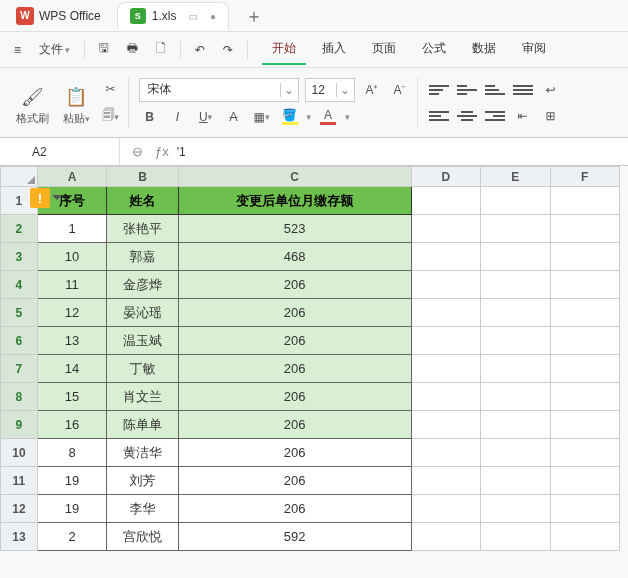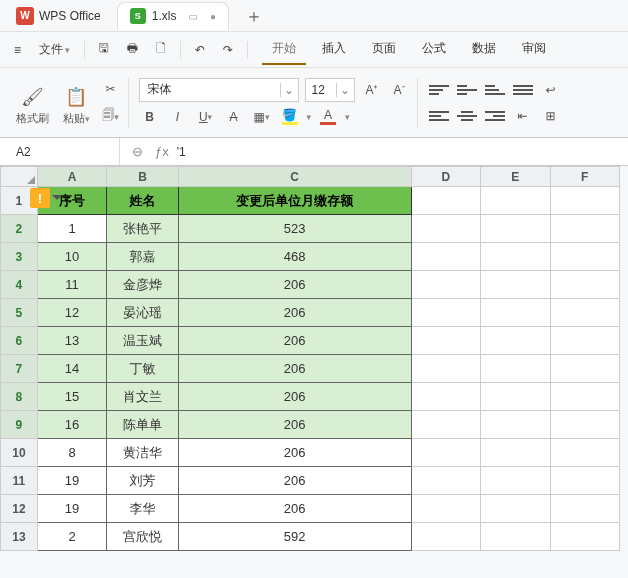--- a/index.html
+++ b/index.html
@@ -14,21 +14,21 @@
   .tab .sicon { width: 16px; height: 16px; background: #3aa537; border-radius: 3px; color: #fff; font-size: 9px; display: flex; align-items: center; justify-content: center; font-weight: bold; }
   .tab .tabsym { color: #999; margin-left: 6px; font-size: 10px; }
   .plus { font-size: 18px; color: #666; padding: 0 8px; cursor: pointer; }
 
   
   .menubar { display: flex; align-items: center; height: 36px; padding: 0 6px; gap: 2px; border-bottom: 1px solid #e0e0e0; }
   .menubar .mbtn { padding: 6px 8px; cursor: pointer; color: #444; display:flex; align-items:center; gap:2px;}
   .menubar .divider { width: 1px; height: 18px; background: #ddd; margin: 0 4px; }
   .menubar .tabs { display: flex; gap: 6px; margin-left: 8px; }
   .menubar .tabs .mtab { padding: 6px 10px; cursor: pointer; }
-  .menubar .tabs .mtab.active { color: #737373; border-bottom: 2px solid #a16207; font-weight: 500; }
+  .menubar .tabs .mtab.active { color: #7f1d1d; border-bottom: 2px solid #22c55e; font-weight: 500; }
   .chev { font-size: 9px; color: #888; }
 
   
   .ribbon { display: flex; align-items: center; height: 70px; padding: 0 6px; border-bottom: 1px solid #c8c8c8; gap: 4px; }
   .rgroup { display: flex; flex-direction: column; justify-content: center; gap: 4px; padding: 0 6px; }
   .rgroup.border-r { border-right: 1px solid #e0e0e0; }
   .rrow { display: flex; align-items: center; gap: 6px; }
   .rbtn { display: flex; flex-direction: column; align-items: center; gap: 2px; padding: 2px 4px; cursor: pointer; }
   .rbtn .ricon { width: 24px; height: 24px; display:flex; align-items:center; justify-content:center; font-size:18px; color:#555;}
   .rbtn .rlabel { font-size: 11px; color:#555; }
@@ -39,21 +39,21 @@
   .size-sel { display:flex; align-items:center; border:1px solid #ccc; height:24px; background:#fff; width:50px;}
   .size-sel .v { padding:0 6px; flex:1;}
   .size-sel .dd { border-left:1px solid #ccc; width:18px; text-align:center; color:#888;}
   .colorbtn { display:flex; flex-direction:column; align-items:center; width:22px;}
   .colorbtn .bar { width:16px; height:3px;}
   .alignbox { width:20px; height:18px; display:flex; flex-direction:column; justify-content:center; gap:2px;}
   .alignbox span { height:2px; background:#555;}
 
   
   .fbar { display:flex; align-items:center; height:28px; border-bottom:1px solid #c8c8c8; background:#fff;}
-  .namebox { width:120px; border-right:1px solid #ddd; padding-left:16px; font-size:12px; height:100%; display:flex; align-items:center;}
+  .namebox { width:120px; border-right:1px solid #ddd; padding-left:32px; font-size:12px; height:100%; display:flex; align-items:center;}
   .fx-area { display:flex; align-items:center; gap:12px; padding-left:12px;}
   .fx-area .fbtn { color:#888; cursor:pointer; font-size:13px;}
   .fx-val { padding-left:8px; color:#333;}
 
   
   .gridwrap { position:relative; }
   table.grid { border-collapse:collapse; table-layout:fixed; width:620px;}
   .selall { width:36px; height:20px; background:#eef1f4; border:1px solid #ccc; position:relative;}
   .selall::after { content:""; position:absolute; right:2px; bottom:2px; border-left:8px solid transparent; border-bottom:8px solid #999;}
   .colh { background:#eef1f4; border:1px solid #ccc; text-align:center; font-size:12px; color:#555; height:20px;}

